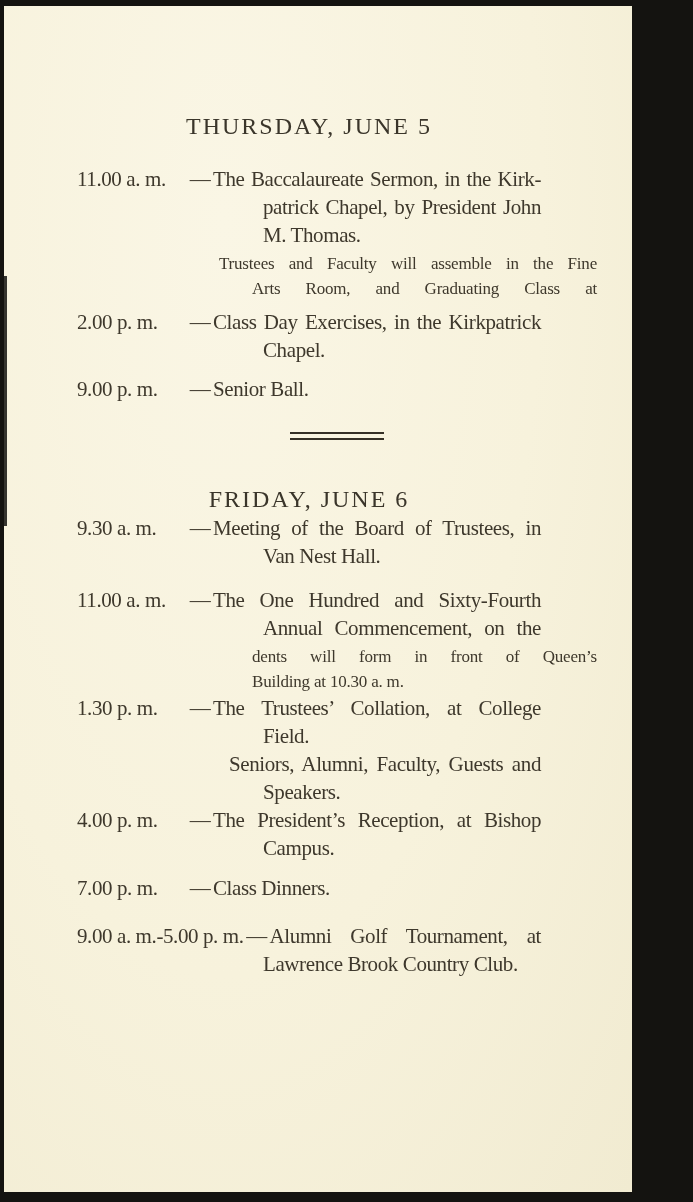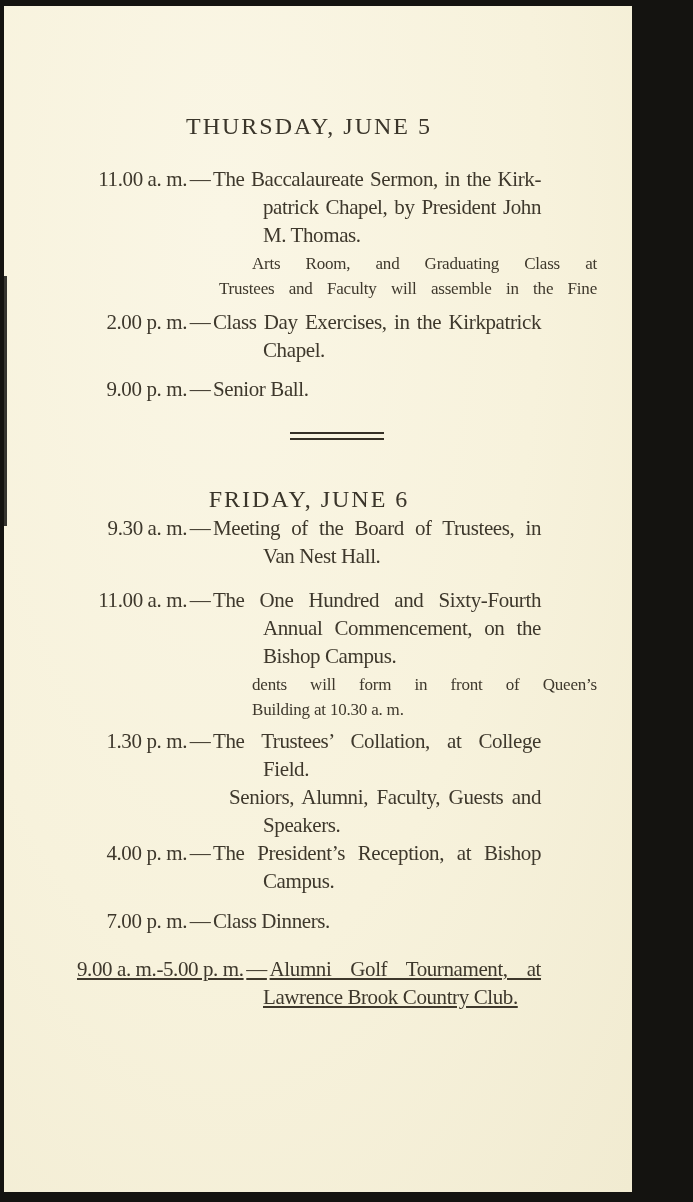--- a/index.html
+++ b/index.html
@@ -27,44 +27,44 @@
   .sec-title{
     font-size:24px;line-height:30px;letter-spacing:2px;
     text-align:center;color:#3a352a;
   }
   .section[data-sec="0"] .sec-title{margin-top:105px;}
   .section[data-sec="1"] .sec-title{margin-top:44px;}
 
   .entry{font-size:21px;letter-spacing:-0.4px;color:#3e382c;}
   .eline{line-height:28px;}
   .first{display:flex;}
-  .time{flex:0 0 auto;min-width:110px;text-align:right;white-space:nowrap;}
+  .time{flex:0 0 auto;min-width:110px;white-space:nowrap;}
   .dash{flex:0 0 26px;text-align:center;}
   .etext{flex:1 1 auto;min-width:0;}
   .just{text-align:justify;text-align-last:justify;}
   .cont{margin-left:186px;}
   .subfirst{margin-left:152px;}
 
   .note{
     font-size:17px;letter-spacing:-0.2px;
     margin:2px 0 0 142px;width:378px;
   }
   .nline{line-height:25px;}
   .ncont{margin-left:33px;}
 
   
   .section[data-sec="0"] .entries .entry:nth-child(1){margin-top:24px;}
   .section[data-sec="0"] .entries .entry:nth-child(2){margin-top:7px;}
   .section[data-sec="0"] .entries .entry:nth-child(3){margin-top:11px;}
   .section[data-sec="1"] .entries .entry:nth-child(1){}
   .section[data-sec="1"] .entries .entry:nth-child(2){margin-top:16px;}
-  .section[data-sec="1"] .entries .entry:nth-child(3){margin-top:5px;}
+  .section[data-sec="1"] .entries .entry:nth-child(3){}
   .section[data-sec="1"] .entries .entry:nth-child(4){margin-top:0;}
   .section[data-sec="1"] .entries .entry:nth-child(5){margin-top:12px;}
-  .section[data-sec="1"] .entries .entry:nth-child(6){margin-top:20px;text-decoration:underline;}
+  .section[data-sec="1"] .entries .entry:nth-child(6){margin-top:20px;}
 
   .divider{
     width:94px;height:4px;
     border-top:2px solid #353026;border-bottom:2px solid #353026;
     margin:29px 0 0 213px;
   }
 </style>
 </head>
 <body>
 
@@ -76,22 +76,22 @@
           <div class="entries">
             <div class="entry">
               <div class="eline first">
                 <span class="time">11.00 a. m.</span>
                 <span class="dash">—</span>
                 <span class="etext just">The Baccalaureate Sermon, in the Kirk-</span>
               </div>
               <div class="eline cont just">patrick Chapel, by President John</div>
               <div class="eline cont">M. Thomas.</div>
               <div class="note">
+                <div class="nline just">Trustees and Faculty will assemble in the Fine</div>
                 <div class="nline ncont just">Arts Room, and Graduating Class at</div>
-                <div class="nline just">Trustees and Faculty will assemble in the Fine</div>
               </div>
             </div>
             <div class="entry">
               <div class="eline first">
                 <span class="time">2.00 p. m.</span>
                 <span class="dash">—</span>
                 <span class="etext just">Class Day Exercises, in the Kirkpatrick</span>
               </div>
               <div class="eline cont">Chapel.</div>
             </div>
@@ -116,21 +116,20 @@
               </div>
               <div class="eline cont">Van Nest Hall.</div>
             </div>
             <div class="entry">
               <div class="eline first">
                 <span class="time">11.00 a. m.</span>
                 <span class="dash">—</span>
                 <span class="etext just">The One Hundred and Sixty-Fourth</span>
               </div>
               <div class="eline cont just">Annual Commencement, on the</div>
-              <div class="eline cont">Bishop Campus.</div>
               <div class="note">
                 <div class="nline ncont just">dents will form in front of Queen’s</div>
                 <div class="nline ncont">Building at 10.30 a. m.</div>
               </div>
             </div>
             <div class="entry">
               <div class="eline first">
                 <span class="time">1.30 p. m.</span>
                 <span class="dash">—</span>
                 <span class="etext just">The Trustees’ Collation, at College</span>

